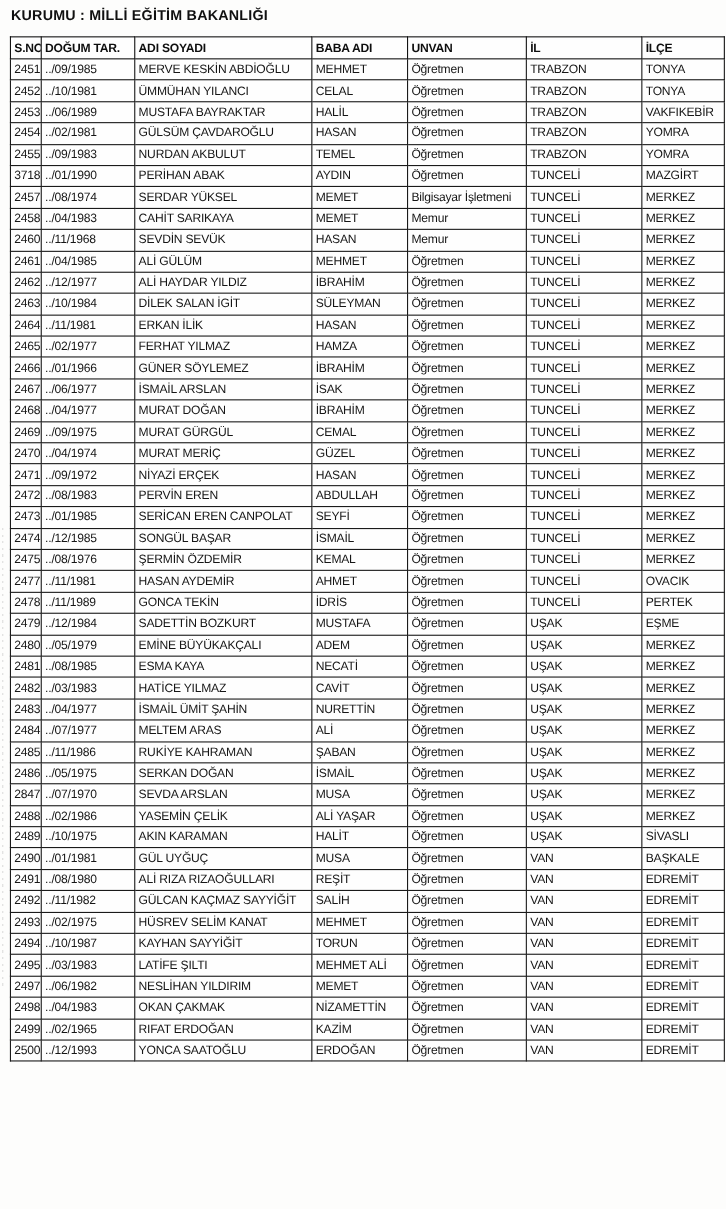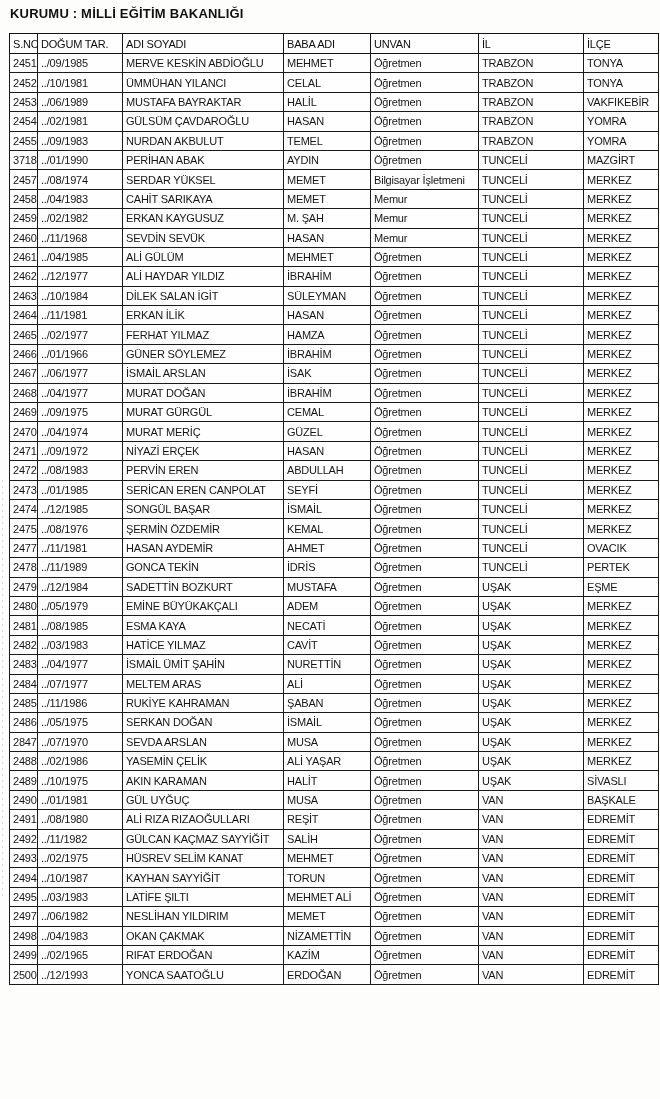--- a/index.html
+++ b/index.html
@@ -30,21 +30,21 @@
     left: 9px; top: 33px;
     width: 649px;
     border-collapse: collapse;
     table-layout: fixed;
     background: #fefefe;
   }
   table.personnel th {
     border: 1.7px solid #131313;
     height: 19px;
     font-size: 11px;
-    font-weight: normal;
+    font-weight: bold;
     text-align: left;
     padding: 0 2px 0 3px;
     letter-spacing: -0.2px;
     white-space: nowrap;
     overflow: hidden;
     color: #0e0e0e;
   }
   table.personnel td {
     border: 1.5px solid #1a1a1a;
     height: 18.4px;
@@ -164,29 +164,20 @@
         <tr>
           <td class="col-sno">2458</td>
           <td class="col-dogum-tar">../04/1983</td>
           <td class="col-adi-soyadi">CAHİT SARIKAYA</td>
           <td class="col-baba-adi">MEMET</td>
           <td class="col-unvan">Memur</td>
           <td class="col-il">TUNCELİ</td>
           <td class="col-ilce">MERKEZ</td>
         </tr>
         <tr>
-          <td class="col-sno">2459</td>
-          <td class="col-dogum-tar">../02/1982</td>
-          <td class="col-adi-soyadi">ERKAN KAYGUSUZ</td>
-          <td class="col-baba-adi">M. ŞAH</td>
-          <td class="col-unvan">Memur</td>
-          <td class="col-il">TUNCELİ</td>
-          <td class="col-ilce">MERKEZ</td>
-        </tr>
-        <tr>
           <td class="col-sno">2460</td>
           <td class="col-dogum-tar">../11/1968</td>
           <td class="col-adi-soyadi">SEVDİN SEVÜK</td>
           <td class="col-baba-adi">HASAN</td>
           <td class="col-unvan">Memur</td>
           <td class="col-il">TUNCELİ</td>
           <td class="col-ilce">MERKEZ</td>
         </tr>
         <tr>
           <td class="col-sno">2461</td>

